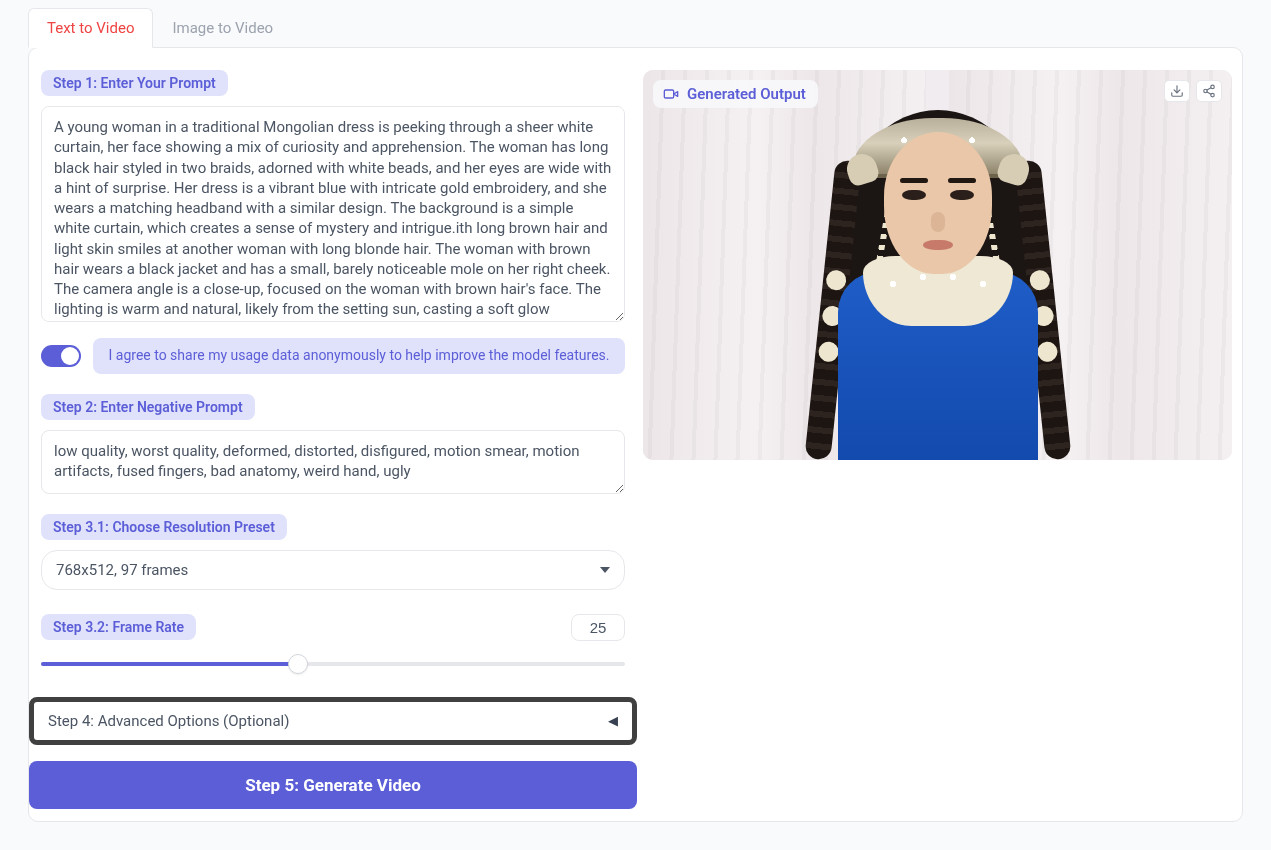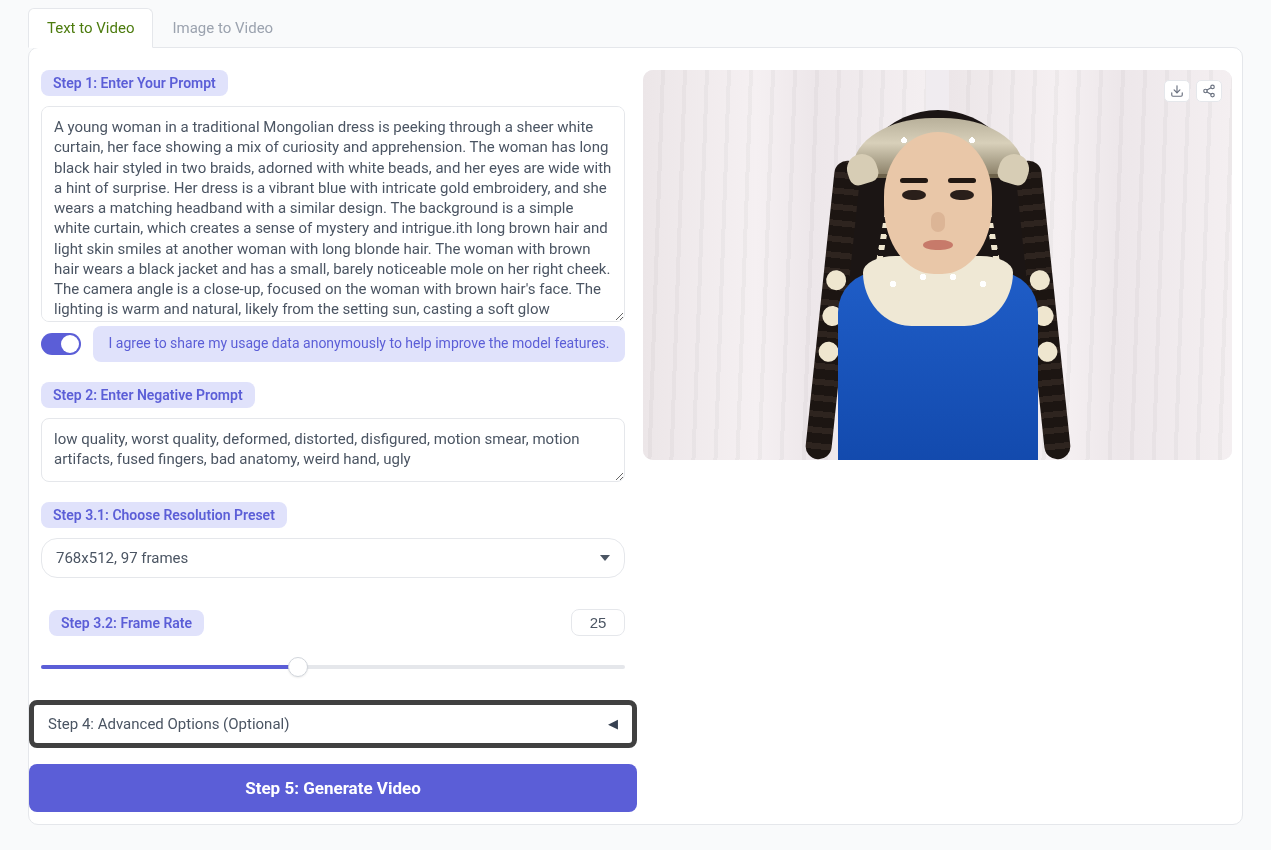--- a/index.html
+++ b/index.html
@@ -21,21 +21,21 @@
   .tab {
     padding: 10px 18px;
     color: #9ca3af;
     cursor: pointer;
     border-top-left-radius: 6px;
     border-top-right-radius: 6px;
     border: 1px solid transparent;
     font-size: 15px;
   }
   .tab.active {
-    color: #4d7c0f;
+    color: #ef4444;
     background: #fff;
     border: 1px solid #e5e7eb;
     border-bottom: 1px solid #fff;
     position: relative;
     z-index: 2;
   }
   .card {
     background: #fff;
     border: 1px solid #e5e7eb;
     border-radius: 10px;
@@ -83,21 +83,21 @@
   textarea.prompt.big {
     height: 216px;
   }
   textarea.prompt.small {
     height: 64px;
   }
   .toggle-row {
     display: flex;
     align-items: center;
     gap: 12px;
-    margin-top: 4px;
+    margin-top: 16px;
   }
   .toggle {
     width: 40px;
     height: 22px;
     border-radius: 11px;
     position: relative;
     flex-shrink: 0;
     cursor: pointer;
   }
   .toggle.on {
@@ -466,21 +466,21 @@
       <textarea class="prompt small" style="">low quality, worst quality, deformed, distorted, disfigured, motion smear, motion artifacts, fused fingers, bad anatomy, weird hand, ugly</textarea>
 
       <div class="section-gap"></div>
       <span class="step-badge">Step 3.1: Choose Resolution Preset</span>
       <div class="select-box">
         <span>768x512, 97 frames</span>
         <span class="caret-down"></span>
       </div>
 
       <div class="framerate-row">
-        <span class="step-badge" style="margin:8px">Step 3.2: Frame Rate</span>
+        <span class="step-badge" style="margin:0">Step 3.2: Frame Rate</span>
         <input class="number-box" value="25" style="">
       </div>
       <div class="slider">
         <div class="track"></div>
         <div class="fill" id="slider-fill" style="width: 44%;"></div>
         <div class="thumb" id="slider-thumb" style="left: 44%;"></div>
       </div>
 
       <div class="accordion">
         <span>Step 4: Advanced Options (Optional)</span>
@@ -511,20 +511,27 @@
               <div class="brow-l"></div>
                 <div class="brow-r"></div>
               <div class="eye-l"></div>
                 <div class="eye-r"></div>
               <div class="nose"></div>
               <div class="mouth"></div>
             </div>
           </div>
         </div>
 
+        <div class="output-badge">
+          <svg width="16" height="16" viewBox="0 0 24 24" fill="none" stroke="#5b5ed7" stroke-width="2" stroke-linecap="round" stroke-linejoin="round">
+            <rect x="2" y="6" width="14" height="12" rx="2"></rect>
+            <path d="M22 8.5l-6 3.5 6 3.5z"></path>
+          </svg>
+          <span>Generated Output</span>
+        </div>
 
         <div class="output-actions">
           <div class="icon-btn">
             <svg viewBox="0 0 24 24" fill="none" stroke="#6b7280" stroke-width="2" stroke-linecap="round" stroke-linejoin="round">
               <path d="M21 15v4a2 2 0 0 1-2 2H5a2 2 0 0 1-2-2v-4"></path>
               <polyline points="7 10 12 15 17 10"></polyline>
               <line x1="12" y1="15" x2="12" y2="3"></line>
             </svg>
           </div>
           <div class="icon-btn">

